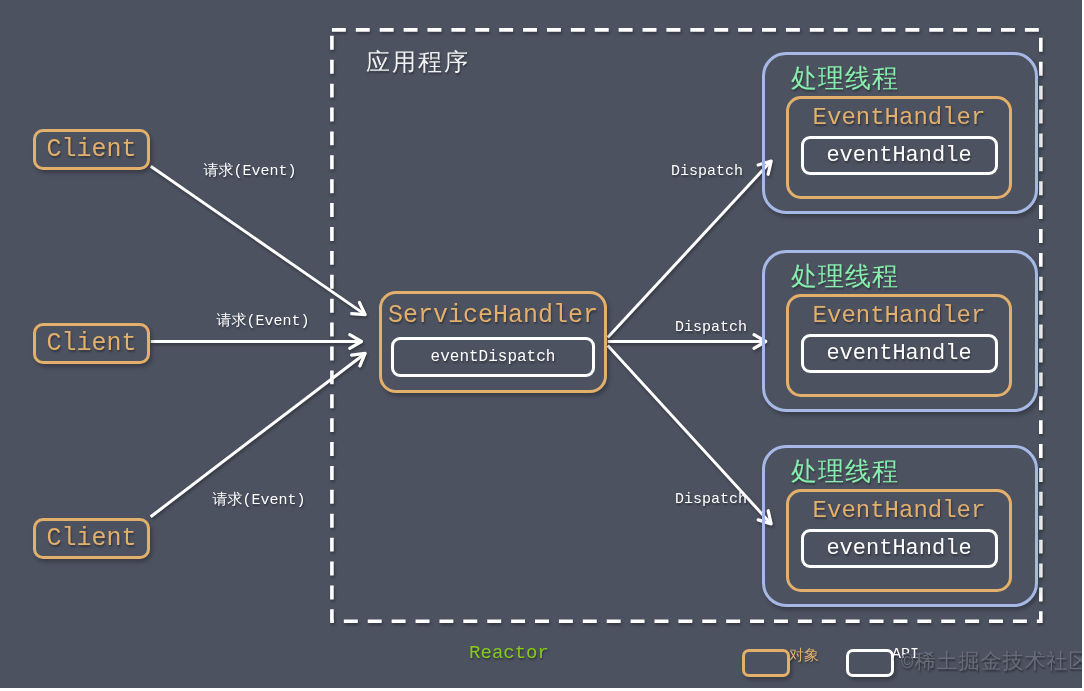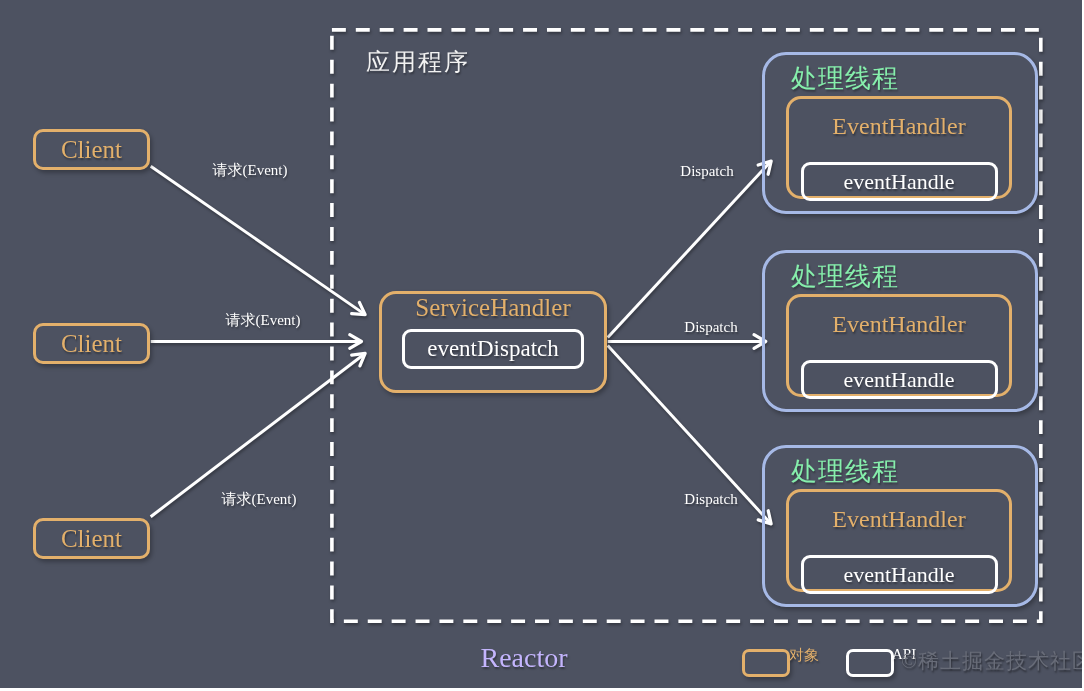--- a/index.html
+++ b/index.html
@@ -4,66 +4,66 @@
 <style>
   html,body{margin:0;padding:0;background:#2b2e36;}
   .canvas{
     position:relative;
     width:1084px;height:691px;
     background:#4d5261;
     overflow:hidden;
     box-sizing:border-box;
     border-right:2px solid #ffffff;
     border-bottom:3px solid #ffffff;
-    font-family:Liberation Serif, serif;
+    font-family:Liberation Mono, monospace;
     padding-left:36px;
   }
   .arrow-layer{position:absolute;left:0;top:0;width:100%;height:100%;
     filter:drop-shadow(1.5px 2.5px 1.5px rgba(0,0,0,0.35));pointer-events:none;}
   .node{position:absolute;box-sizing:border-box;}
   .shadowed{box-shadow:2px 3px 4px rgba(0,0,0,0.28);}
   .txt-shadow{text-shadow:1px 2px 2px rgba(0,0,0,0.35);}
 
   
   .client{
     left:33px;width:117px;height:41px;
     border:3px solid #e3b06b;border-radius:10px;
     color:#e3b06b;font-size:25px;
     display:flex;align-items:center;justify-content:center;
   }
   
   .app-label{left:366px;top:46px;color:#f2f2f2;font-size:24px;letter-spacing:2px;}
-  .caption{left:524px;top:642px;transform:translateX(-50%);color:#c4b5fd;font-size:28px;}
+  .caption{left:509px;top:642px;transform:translateX(-50%);color:#84cc16;font-size:19px;}
 
   
   .service{
     left:379px;top:291px;width:228px;height:102px;
     border:3.5px solid #e3b06b;border-radius:17px;
     text-align:center;
   }
-  .service-title{color:#e3b06b;font-size:25px;}
+  .service-title{color:#e3b06b;font-size:25px;margin-top:7px;}
   .method-box{
-    margin:7px auto 0;width:182px;height:40px;box-sizing:border-box;
+    margin:7px auto 0;width:204px;height:40px;box-sizing:border-box;
     border:3px solid #ffffff;border-radius:9px;
-    color:#ffffff;font-size:23px;
+    color:#ffffff;font-size:16px;
     display:flex;align-items:center;justify-content:center;
   }
 
   
   .thread{
     left:762px;width:276px;height:162px;
     border:3px solid #a6b9e6;border-radius:24px;
   }
   .thread-label{position:absolute;left:26px;top:6px;color:#86efac;font-size:26px;letter-spacing:1px;}
   .ehandler{
     position:absolute;left:21px;right:23px;top:41px;bottom:12px;box-sizing:border-box;
     border:3px solid #e3b06b;border-radius:15px;text-align:center;
   }
-  .ehandler-title{color:#e3b06b;font-size:24px;margin-top:14px;}
-  .ehandler .method-box{width:197px;height:39px;margin-top:22px;font-size:22px;}
+  .ehandler-title{color:#e3b06b;font-size:24px;margin-top:5px;}
+  .ehandler .method-box{width:197px;height:39px;margin-top:5px;font-size:22px;}
 
   
   .edge-label{position:absolute;transform:translateX(-50%);color:#ffffff;font-size:15px;white-space:nowrap;}
 
   
   .legend-swatch{position:absolute;width:42px;height:22px;border-radius:7px;top:649px;}
   .legend-obj{left:742px;border:3px solid #e3b06b;}
   .legend-api{left:846px;border:3px solid #ffffff;}
   .legend-text{position:absolute;top:646px;font-size:15px;}
   .legend-obj-text{left:789px;color:#e3b06b;}

